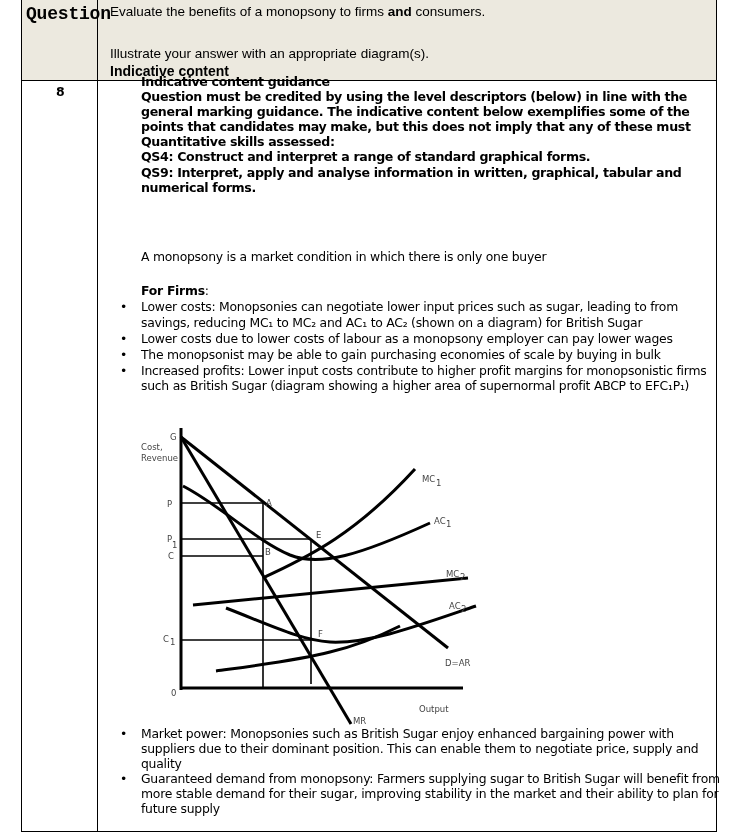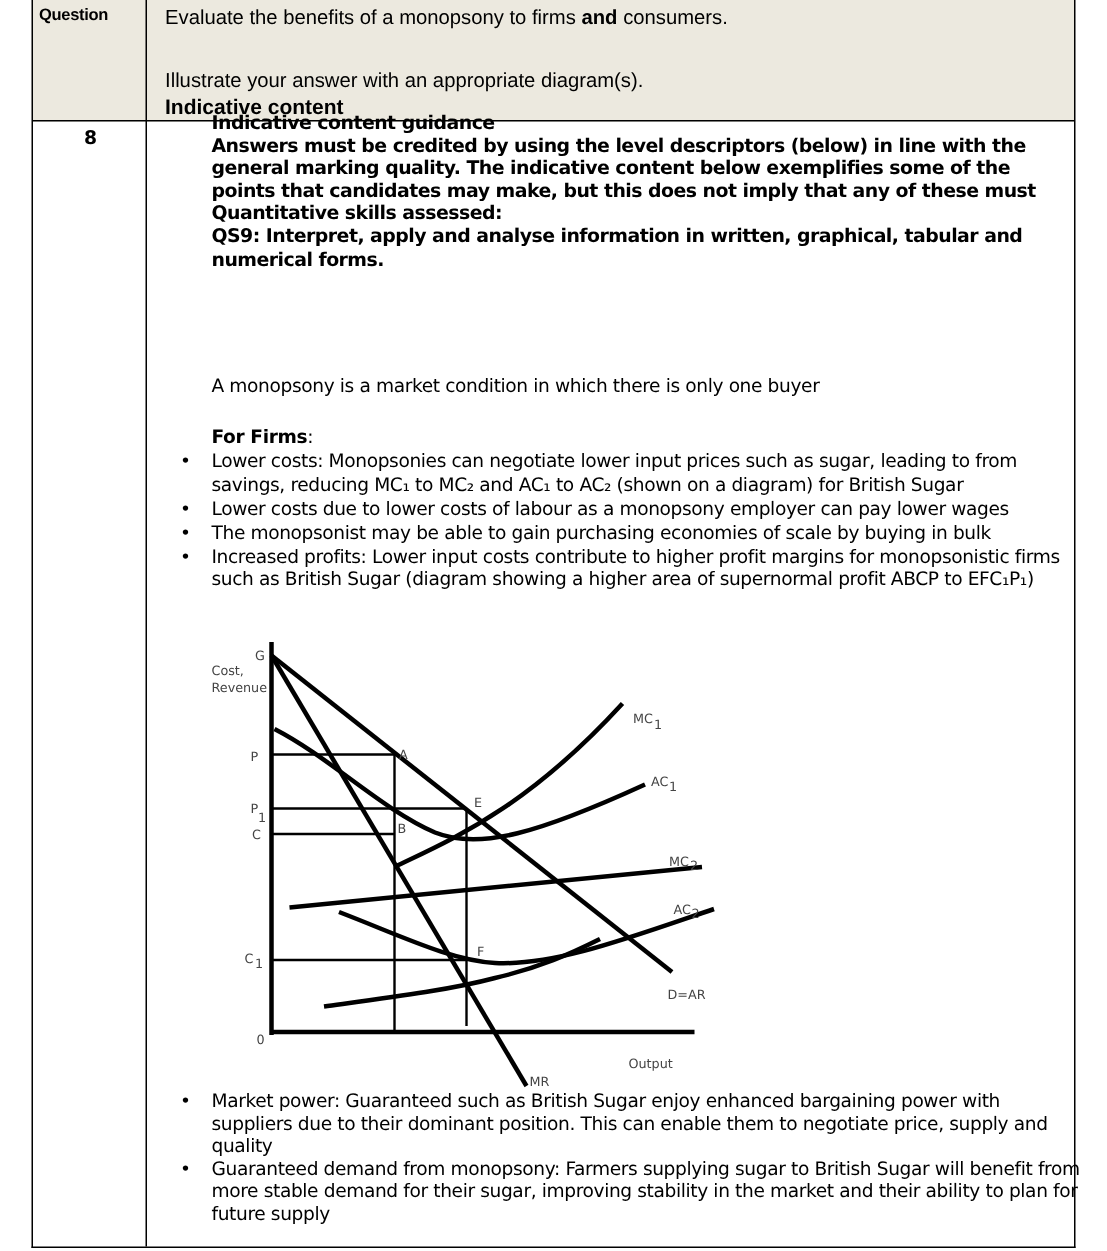--- a/index.html
+++ b/index.html
@@ -3,22 +3,22 @@
 <meta charset="utf-8">
 <style>
   html, body { margin: 0; padding: 0; background: #ffffff; }
   body { width: 738px; height: 834px; position: relative; overflow: hidden;
          font-family: "DejaVu Sans", "Liberation Sans", sans-serif; color: #000; }
   .tbl { position: absolute; left: 21px; top: -2px; width: 696px; height: 834px;
          border-left: 1.5px solid #000; border-right: 1.5px solid #000; border-bottom: 1.5px solid #000; box-sizing: border-box; }
   .hdr { position: absolute; left: 0; top: 0; width: 100%; height: 83px; background: #ECE9DF;
          border-bottom: 1.5px solid #000; box-sizing: border-box; }
   .divider { position: absolute; left: 75px; top: 0; bottom: 0; border-left: 1.5px solid #000; }
-  .qlabel { position: absolute; left: 4px; top: 6px; font-size: 11px; font-weight: bold;
-            font-family: Liberation Sans, sans-serif; letter-spacing: -0.2px; }
+  .qlabel { position: absolute; left: 4px; top: 6px; font-size: 18px; font-weight: bold;
+            font-family: Liberation Mono, monospace; letter-spacing: -0.2px; }
   .qtext { position: absolute; left: 88px; font-size: 13.5px; font-family: "Liberation Sans", sans-serif; }
   .qnum { position: absolute; left: 34px; top: 86px; font-size: 12.5px; font-weight: bold; }
   .guid { position: absolute; left: 119px; top: 76px; width: 580px; font-size: 12.6px; font-weight: bold;
           line-height: 15.1px; font-family: "DejaVu Sans", sans-serif; letter-spacing: -0.35px; }
   .body-text { position: absolute; left: 119px; width: 580px; font-size: 12.4px; line-height: 16px;
                letter-spacing: -0.25px; }
   .bullets { position: absolute; left: 119px; width: 580px; font-size: 12.4px; line-height: 16px;
              letter-spacing: -0.25px; margin: 0; padding: 0; list-style: none; }
   .bullets li { position: relative; }
   .bullets li .dot { position: absolute; left: -21px; top: 0; }
@@ -37,41 +37,42 @@
   <div class="qtext" style="top:6px;text-align:right;">
     <span>Evaluate the benefits of a monopsony to firms </span><b>and</b><span> consumers.</span>
   </div>
   <div class="qtext" style="top:48px;">Illustrate your answer with an appropriate diagram(s).</div>
   <div class="qtext" style="top:65px; font-weight:bold; font-size:14px;">Indicative content</div>
 
   <div class="qnum">8</div>
 
   <div class="guid">
     <div>Indicative content guidance</div>
-    <div>Answers must be credited by using the level descriptors (below) in line with the</div>
-    <div>general marking quality. The indicative content below exemplifies some of the</div>
+    <div>Question must be credited by using the level descriptors (below) in line with the</div>
+    <div>general marking guidance. The indicative content below exemplifies some of the</div>
     <div>points that candidates may make, but this does not imply that any of these must</div>
     <div>Quantitative skills assessed:</div>
+    <div>QS4: Construct and interpret a range of standard graphical forms.</div>
     <div>QS9: Interpret, apply and analyse information in written, graphical, tabular and</div>
     <div>numerical forms.</div>
   </div>
 
   <div class="body-text" style="top:251px;">A monopsony is a market condition in which there is only one buyer</div>
 
   <div class="body-text" style="top:285px;"><b>For Firms</b><span>:</span></div>
 
   <ul class="bullets" style="top:301px;">
     <li><span class="dot">•</span><span>Lower costs: Monopsonies can negotiate lower input prices such as sugar, leading to from savings, reducing MC₁ to MC₂ and AC₁ to AC₂ (shown on a diagram) for British Sugar</span></li>
     <li><span class="dot">•</span><span>Lower costs due to lower costs of labour as a monopsony employer can pay lower wages</span></li>
     <li><span class="dot">•</span><span>The monopsonist may be able to gain purchasing economies of scale by buying in bulk</span></li>
     <li class="tight"><span class="dot">•</span><span>Increased profits: Lower input costs contribute to higher profit margins for monopsonistic firms such as British Sugar (diagram showing a higher area of supernormal profit ABCP to EFC₁P₁)</span></li>
   </ul>
 
   <ul class="bullets" style="top:728px;">
-    <li class="tight"><span class="dot">•</span><span>Market power: Guaranteed such as British Sugar enjoy enhanced bargaining power with suppliers due to their dominant position. This can enable them to negotiate price, supply and quality</span></li>
+    <li class="tight"><span class="dot">•</span><span>Market power: Monopsonies such as British Sugar enjoy enhanced bargaining power with suppliers due to their dominant position. This can enable them to negotiate price, supply and quality</span></li>
     <li class="tight"><span class="dot">•</span><span>Guaranteed demand from monopsony: Farmers supplying sugar to British Sugar will benefit from more stable demand for their sugar, improving stability in the market and their ability to plan for future supply</span></li>
   </ul>
 </div>
 
 <svg style="position:absolute; left:0; top:0;" width="738" height="834" viewBox="0 0 738 834">
   <g stroke="#000" fill="none" stroke-linecap="butt">
 
     <line x1="181" y1="428" x2="181" y2="690" stroke-width="3"></line>
     <line x1="180" y1="688" x2="463" y2="688" stroke-width="3"></line>
 

